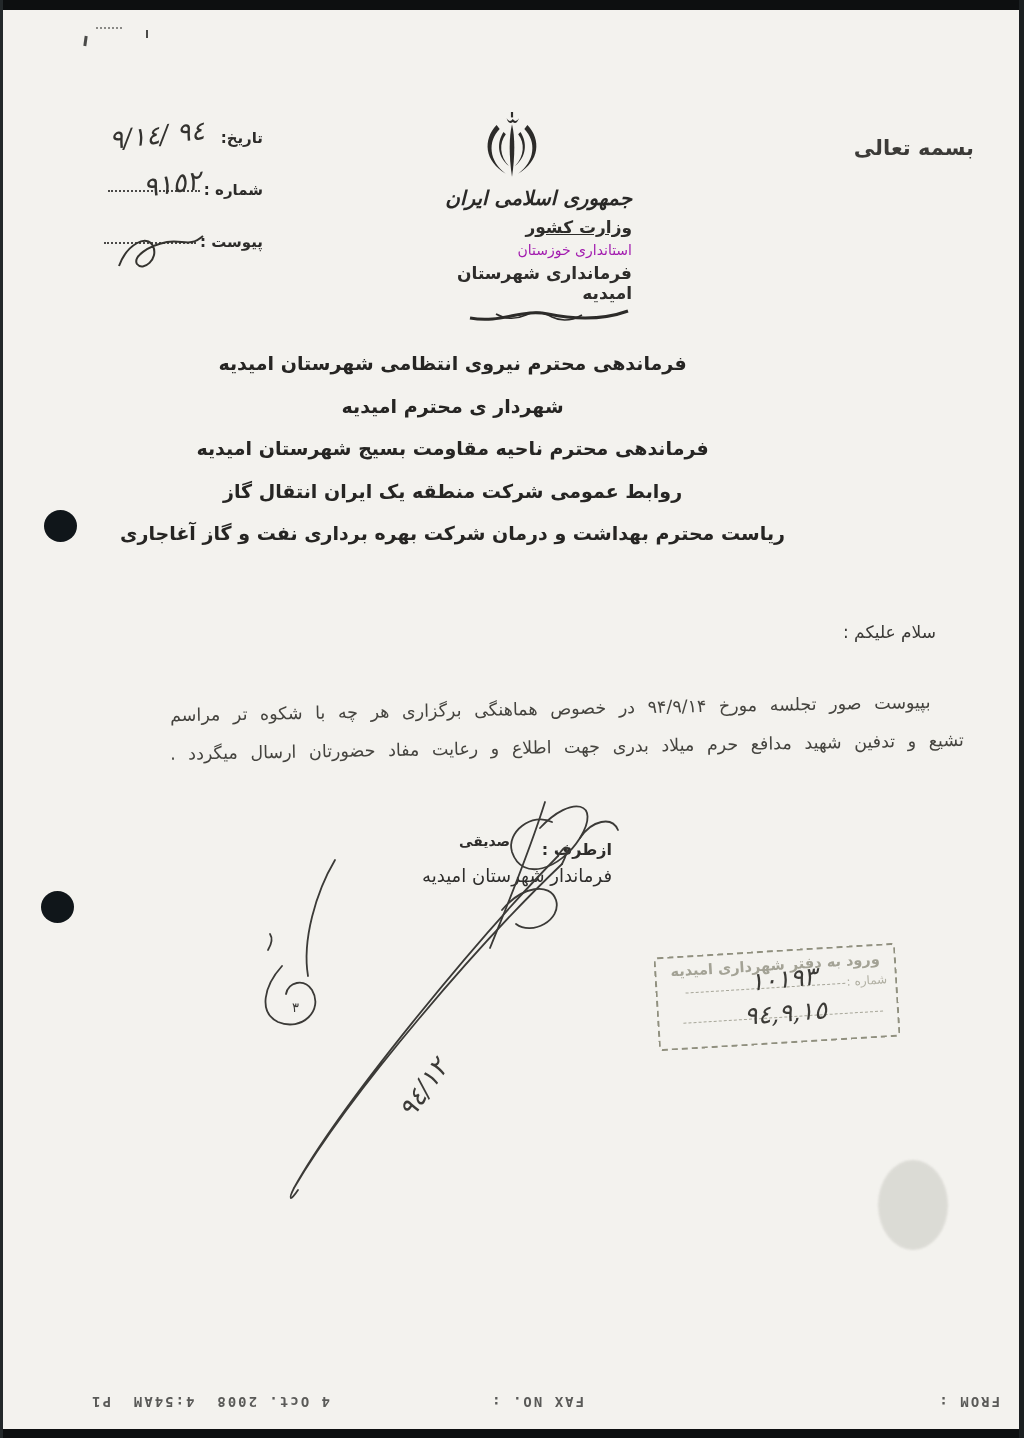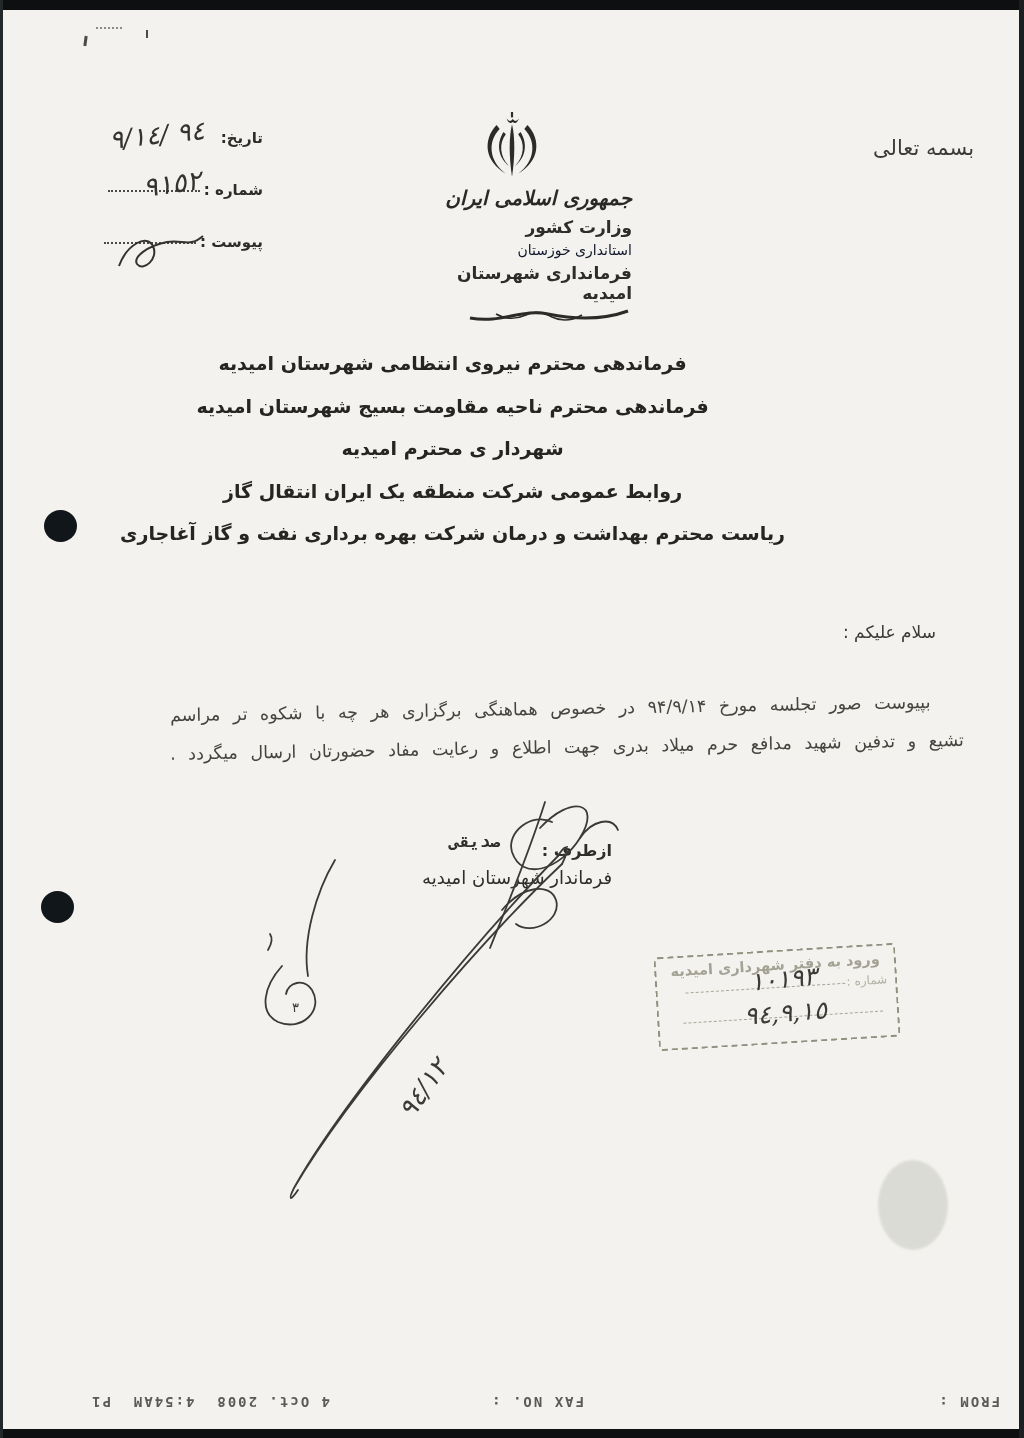--- a/index.html
+++ b/index.html
@@ -12,57 +12,57 @@
   
   .edge{position:absolute;background:#0d0f10;}
   .edge-top{top:0;left:0;right:0;height:10px;}
   .edge-bottom{bottom:0;left:0;right:0;height:9px;}
   .edge-left{top:0;bottom:0;left:0;width:3px;background:#23282a;}
   .edge-right{top:0;bottom:0;right:0;width:5px;background:#1b1f21;}
 
   .speck{position:absolute;background:#4a4a48;}
 
   
-  .besmele{position:absolute;top:136px;right:50px;font-size:21px;font-weight:normal;
+  .besmele{position:absolute;top:136px;right:50px;font-size:21px;font-weight:bold;
     color:#3c3b38;letter-spacing:1px;direction:rtl;}
 
   
   .meta{position:absolute;left:58px;top:128px;width:205px;direction:rtl;}
   .meta-row{position:relative;height:52px;}
   .meta-label{font-size:15px;font-weight:bold;color:#2d2c2a;}
   .leader{display:inline-block;width:92px;border-bottom:2px dotted #4a4947;vertical-align:middle;margin-right:4px;}
   .hand{font-family:"DejaVu Serif", serif;font-style:italic;color:#33322f;}
   .meta-date{position:absolute;right:58px;top:-8px;font-size:26px;transform:rotate(-6deg);letter-spacing:2px;}
   .meta-number{position:absolute;right:62px;top:-12px;font-size:27px;transform:rotate(-8deg);letter-spacing:1px;}
   .meta-attach-scribble{position:absolute;right:54px;top:-6px;}
 
   
   .letterhead{position:absolute;top:112px;left:392px;width:240px;text-align:right;direction:rtl;}
   .emblem{display:block;margin:0 auto;}
   .lh-country{font-size:20px;font-weight:bold;font-style:italic;margin-top:0px;color:#2a2927;}
-  .lh-ministry{font-size:17px;font-weight:bold;margin-top:7px;}
-  .lh-province{font-size:14px;margin-top:5px;color:#0f172a;}
+  .lh-ministry{font-size:17px;font-weight:bold;margin-top:7px;text-decoration:underline;}
+  .lh-province{font-size:14px;margin-top:5px;color:#a21caf;}
   .lh-county{font-size:17px;font-weight:bold;margin-top:5px;margin-left:20px;}
   .lh-divider{margin-top:2px;}
 
   
   .recipients{position:absolute;top:342px;right:239px;direction:rtl;text-align:center;}
   .recipient-line{font-size:19px;font-weight:bold;line-height:42.5px;white-space:nowrap;color:#262523;}
 
   
   .salutation{position:absolute;top:622px;right:88px;font-size:17px;direction:rtl;color:#3a3936;}
   .body-line{position:absolute;direction:rtl;font-size:17.5px;color:#45443f;white-space:nowrap;
     word-spacing:7px;transform:rotate(-1deg);transform-origin:right center;}
   .body-line1{top:692px;right:94px;}
   .body-line2{top:730px;right:60px;}
 
   
   .sig{position:absolute;top:840px;right:412px;direction:rtl;text-align:right;}
   .sig-line1{font-size:16px;font-weight:bold;white-space:nowrap;}
-  .sig-name{display:inline-block;transform:translateY(-9px);font-size:17px;margin-right:36px;font-family:Liberation Mono, monospace;}
+  .sig-name{display:inline-block;transform:translateY(-9px);font-size:14px;margin-right:26px;}
   .sig-title{font-size:18px;font-weight:normal;margin-top:6px;white-space:nowrap;}
   .sig-scribble{position:absolute;left:240px;top:790px;pointer-events:none;}
 
   
   .stamp{position:absolute;left:656px;top:950px;width:238px;height:90px;
     border:2px dashed #90907f;border-radius:4px;transform:rotate(-3.5deg);
     direction:rtl;text-align:center;color:#9a9a8d;}
   .stamp-title{font-size:14.5px;font-weight:bold;letter-spacing:1px;margin-top:5px;color:#a3a295;}
   .stamp-row{position:relative;height:30px;}
   .stamp-leader{position:absolute;top:14px;border-bottom:1.5px dashed #a7a699;}
@@ -133,22 +133,22 @@
     <div class="lh-province">استانداری خوزستان</div>
     <div class="lh-county">فرمانداری شهرستان امیدیه</div>
     <svg class="lh-divider" width="166" height="20" viewBox="0 0 166 20">
       <path d="M4,13 C36,19 56,3 82,9 C106,14 134,16 162,6" fill="none" stroke="#2c2b29" stroke-width="3"></path>
       <path d="M30,9 q14,8 30,1 q12,-6 26,2 q14,7 30,-2" fill="none" stroke="#2c2b29" stroke-width="1.6"></path>
     </svg>
   </div>
 
   <div class="recipients">
     <div class="recipient-line">فرماندهی محترم نیروی انتظامی شهرستان امیدیه</div>
+    <div class="recipient-line">شهردار ی محترم امیدیه</div>
     <div class="recipient-line">فرماندهی محترم ناحیه مقاومت بسیج شهرستان امیدیه</div>
-    <div class="recipient-line">شهردار ی محترم امیدیه</div>
     <div class="recipient-line">روابط عمومی شرکت منطقه یک ایران انتقال گاز</div>
     <div class="recipient-line">ریاست محترم بهداشت و درمان شرکت بهره برداری نفت و گاز آغاجاری</div>
   </div>
 
   <div class="salutation">سلام علیکم :</div>
   <div class="body-line body-line1">بپیوست صور تجلسه مورخ ۹۴/۹/۱۴ در خصوص هماهنگی برگزاری هر چه با شکوه تر مراسم</div>
   <div class="body-line body-line2">تشیع و تدفین شهید مدافع حرم میلاد بدری جهت اطلاع و رعایت مفاد حضورتان ارسال میگردد .</div>
 
   <div class="sig">
     <div class="sig-line1">

